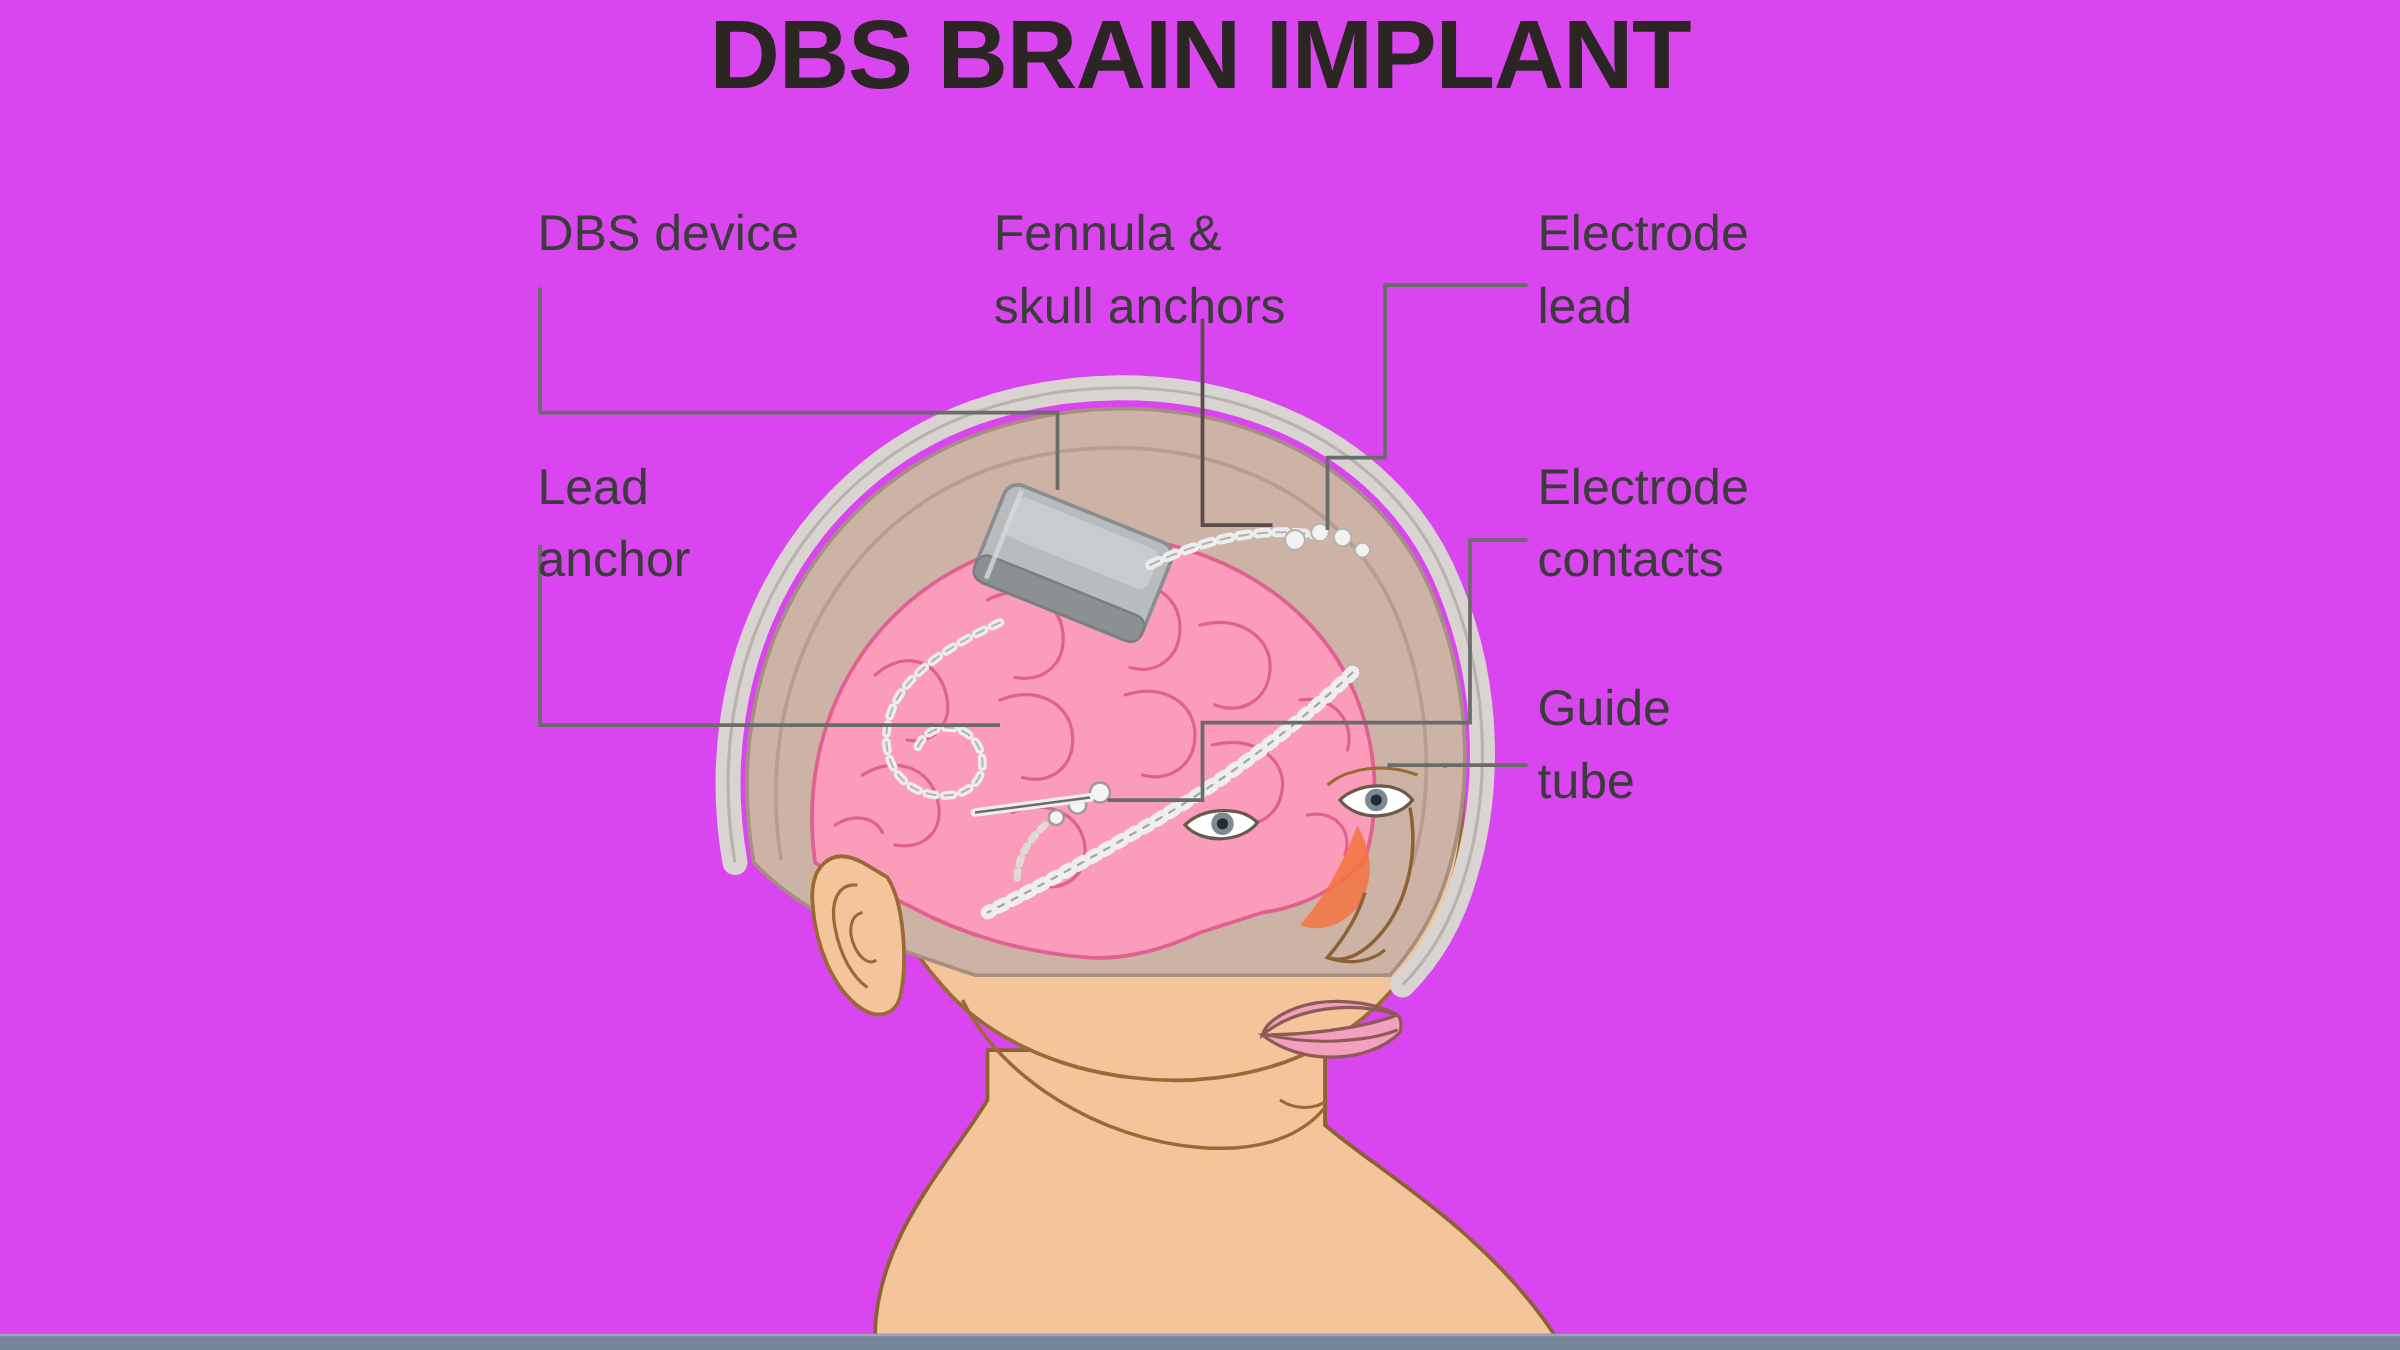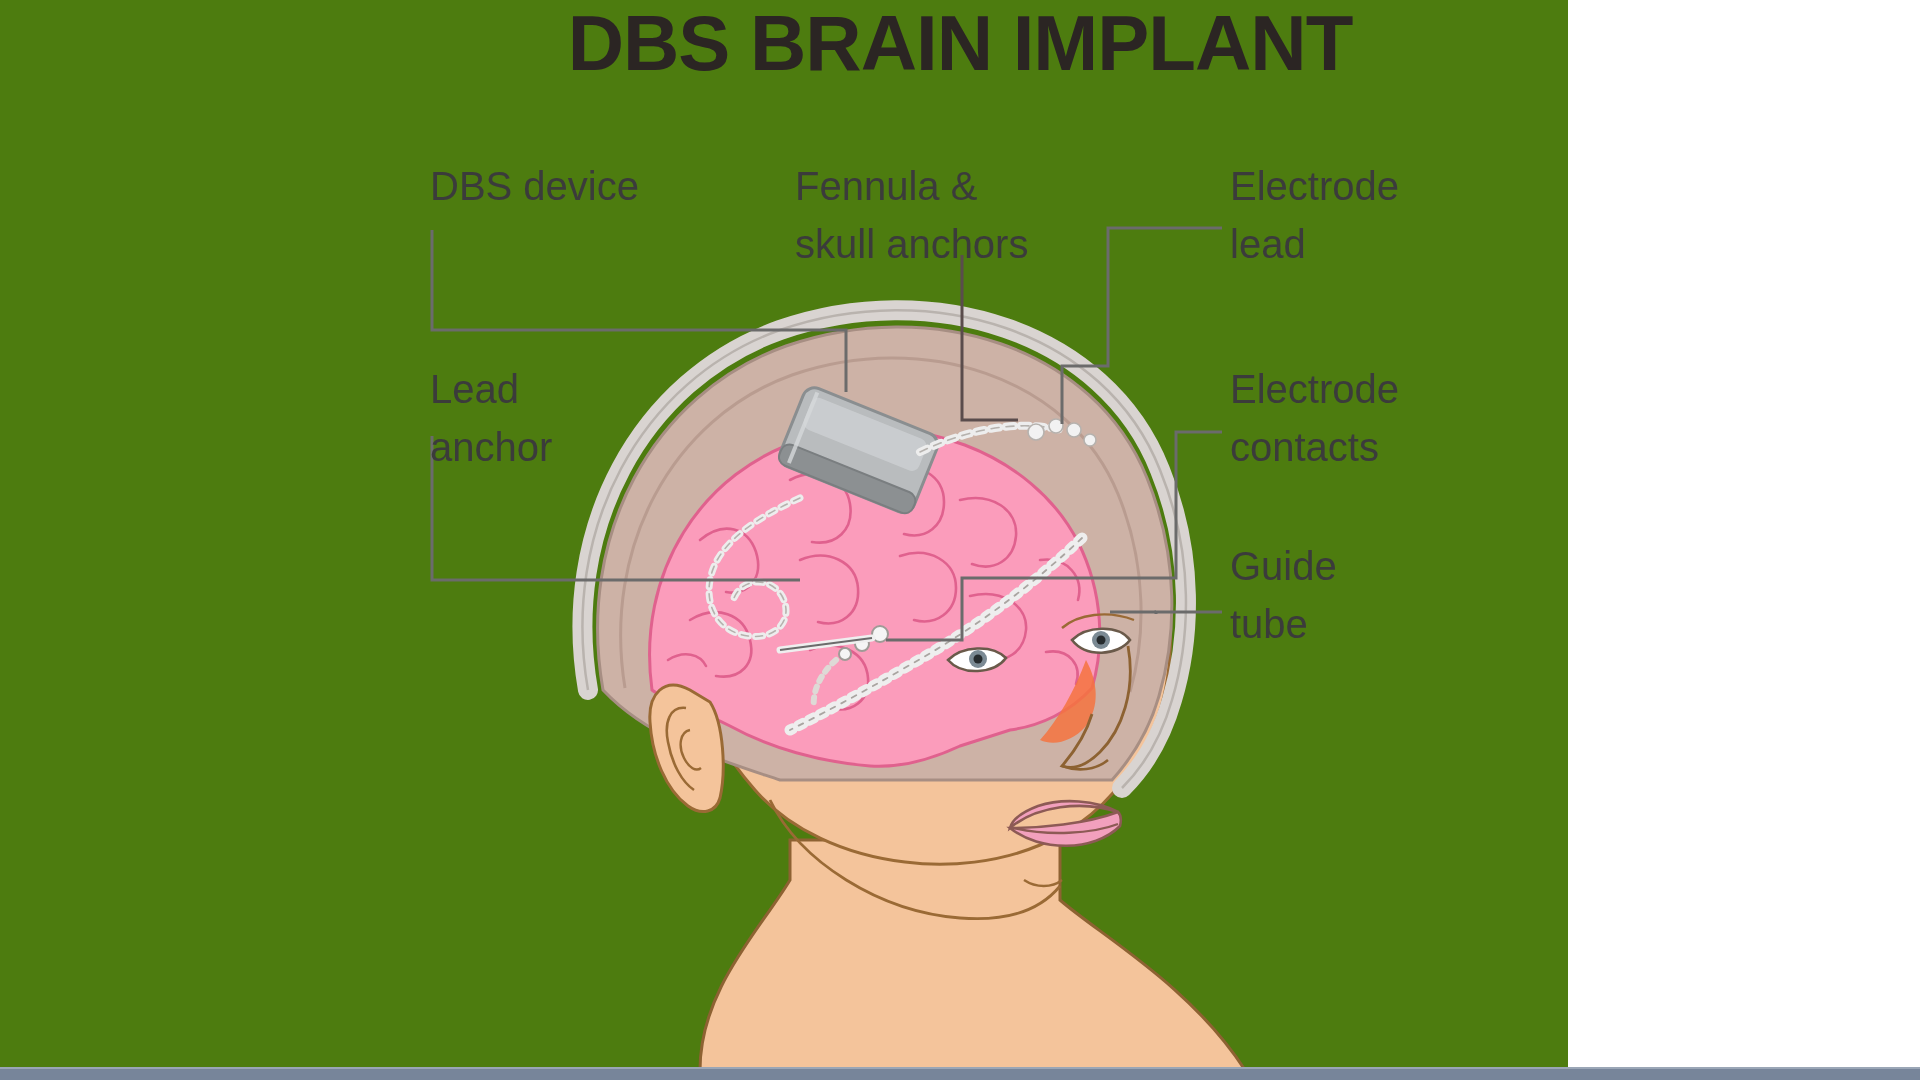--- a/index.html
+++ b/index.html
@@ -10,23 +10,23 @@
   }
   body {
     width: 1920px;
     height: 1080px;
     overflow: hidden;
     font-family: "Liberation Sans", sans-serif;
     position: relative;
   }
   #page {
     position: relative;
-    width: 1568px;
+    width: 1920px;
     height: 1080px;
-    background: #4d7c0f;
+    background: #d946ef;
   }
   #figure-svg {
     position: absolute;
     left: 0;
     top: 0;
     width: 1920px;
     height: 1080px;
     display: block;
   }
   .ttl {

